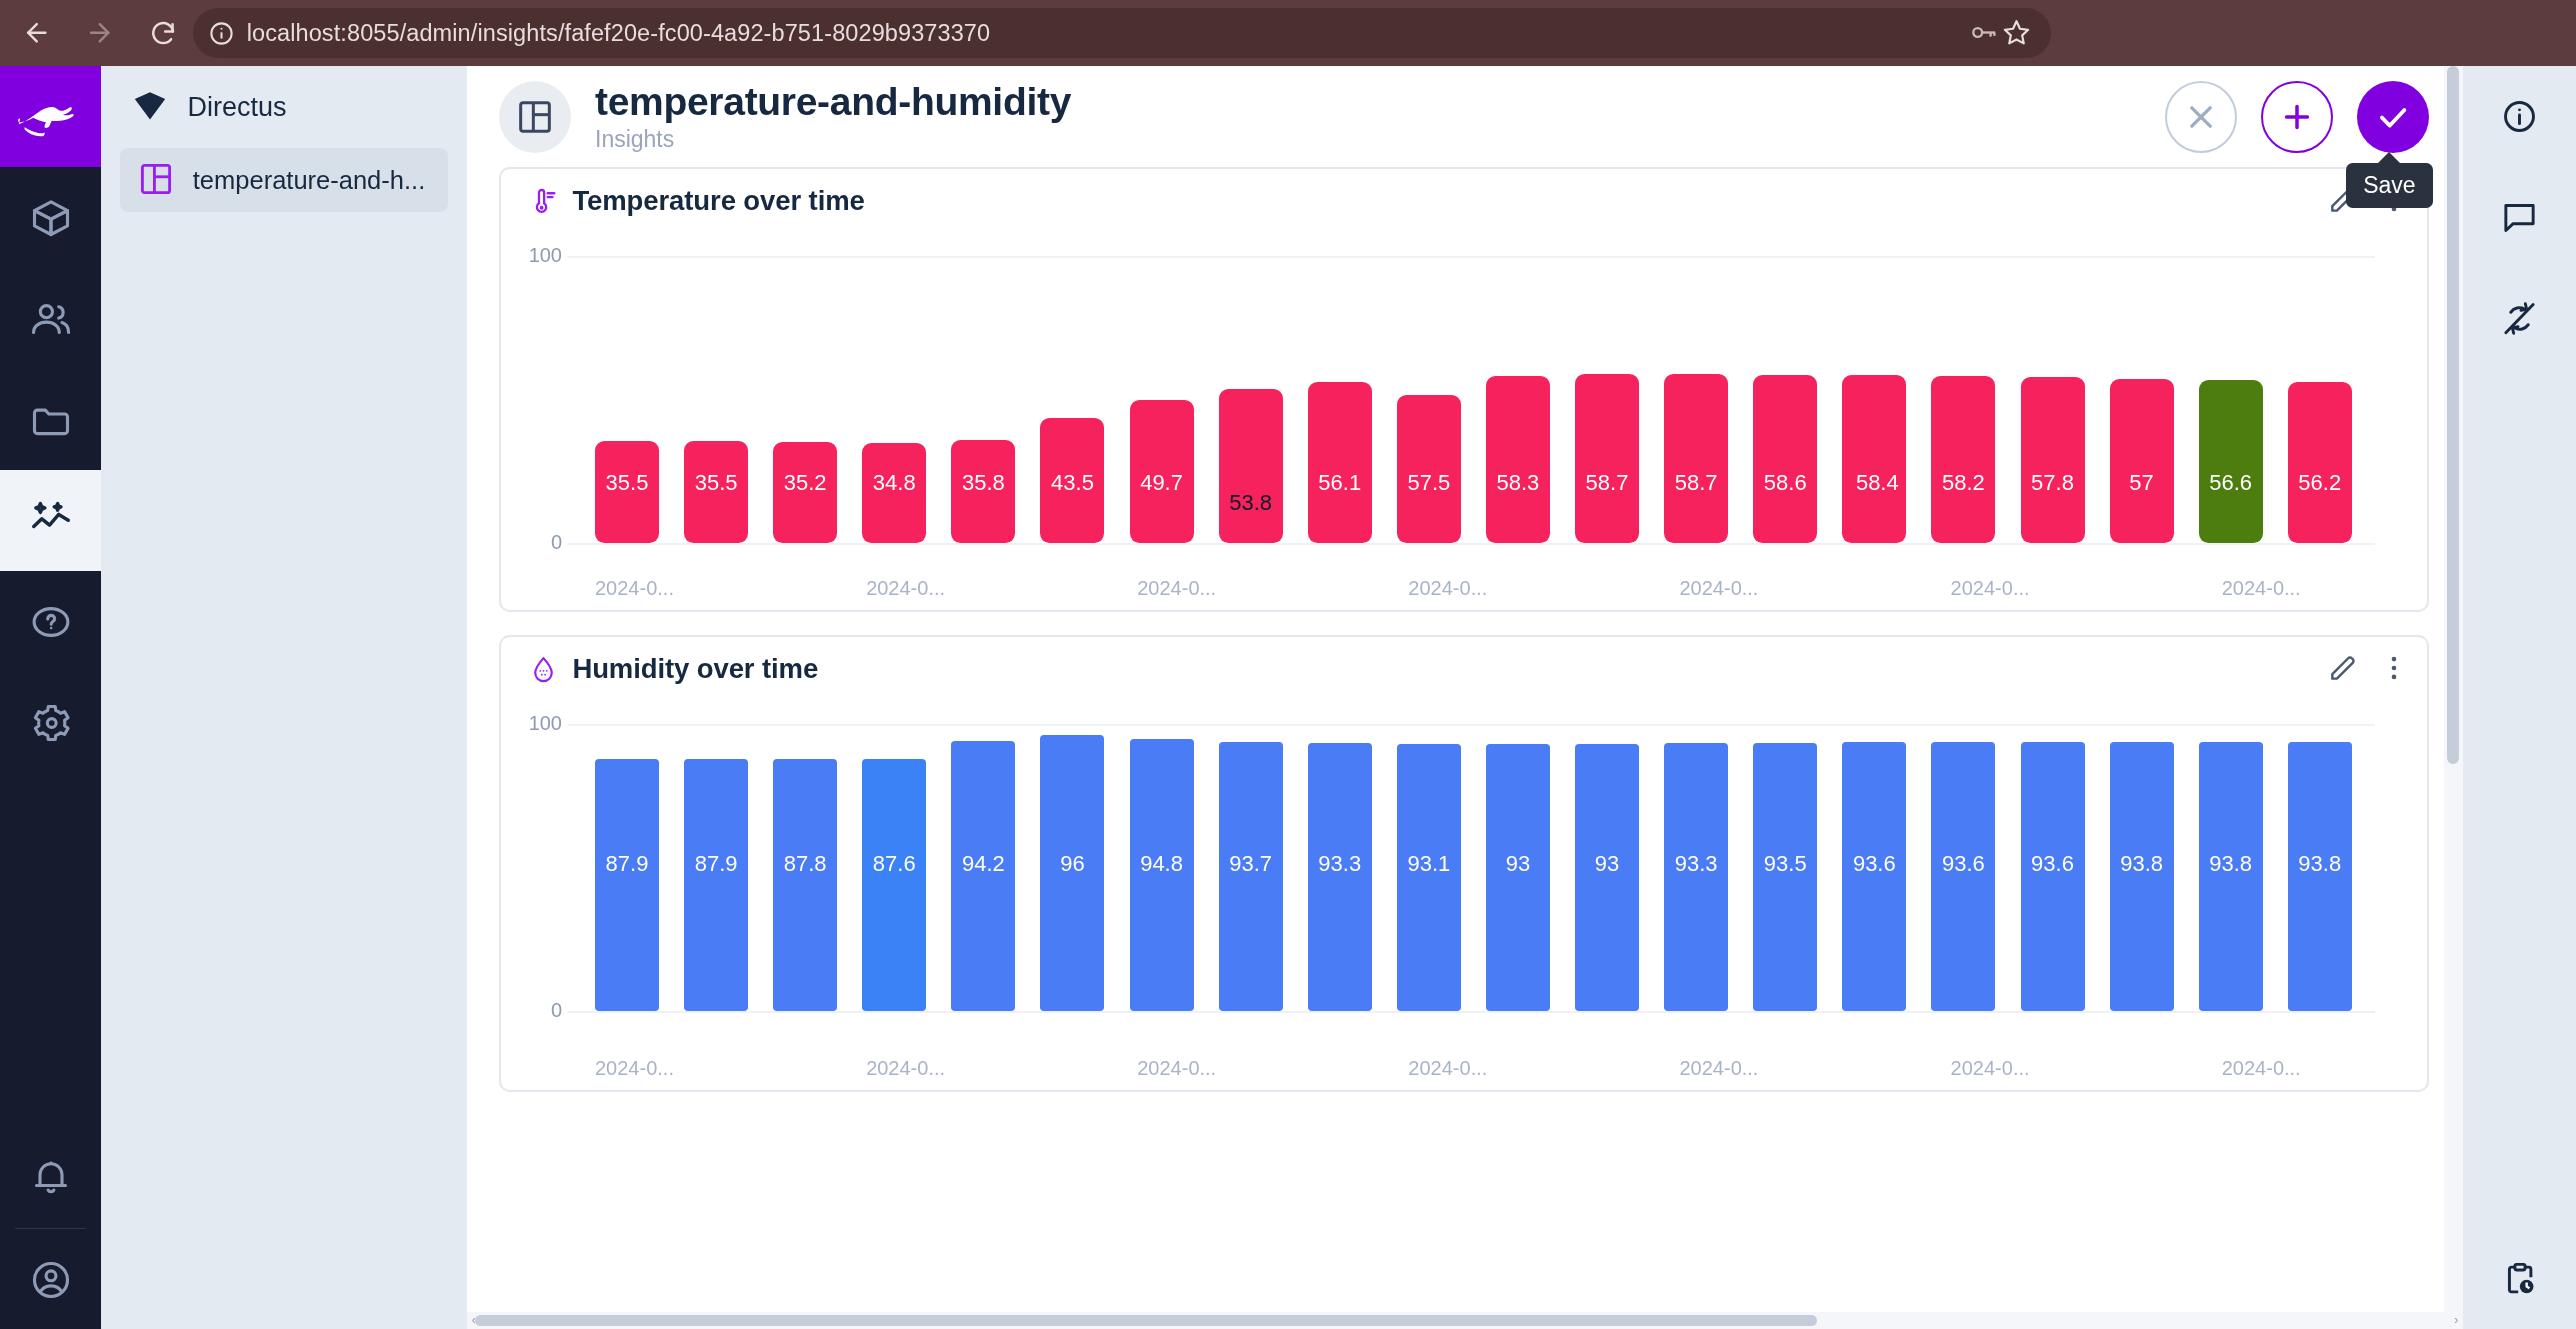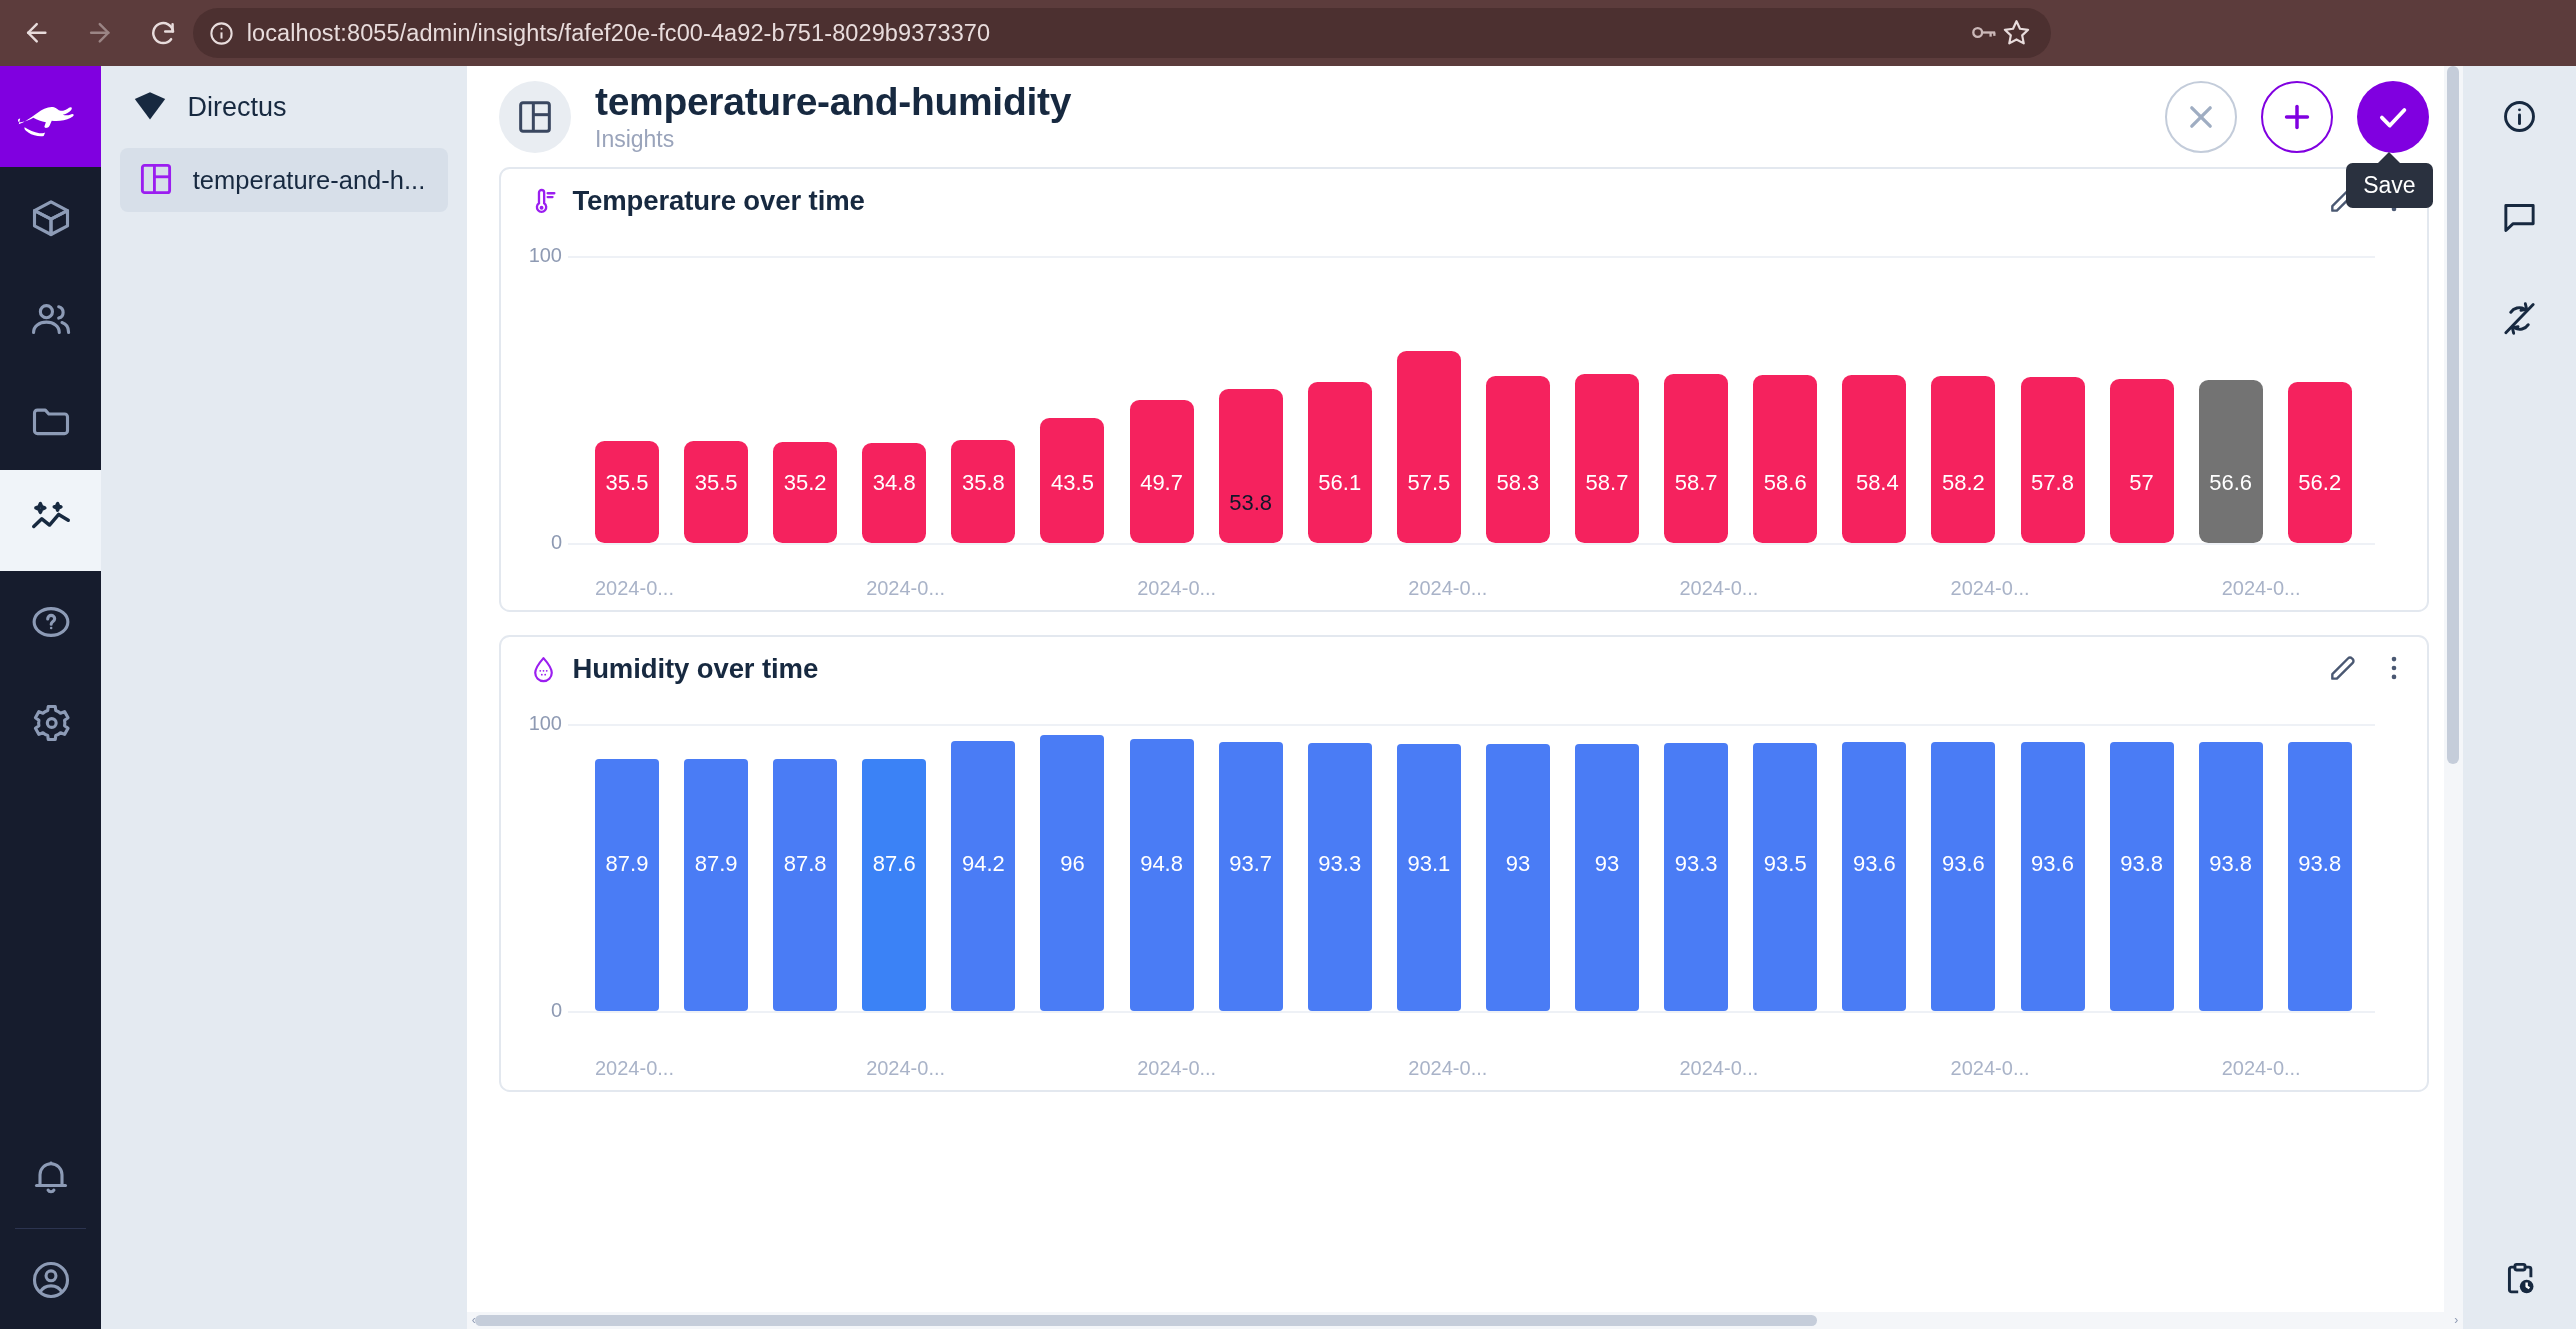--- a/index.html
+++ b/index.html
@@ -438,21 +438,21 @@
             </div>
             <div class="bar" style="width: 64px; height: 143px; background: rgb(245, 34, 94); border-radius: 9.4px; align-items: flex-end;">
               <span class="bar-value" style="color: rgb(255, 255, 255); margin-bottom: 47px;">49.7</span>
             </div>
             <div class="bar" style="width: 64px; height: 154px; background: rgb(245, 34, 94); border-radius: 9.4px; align-items: flex-end;">
               <span class="bar-value" style="color: #0f172a; margin-bottom: 27px; text-align: center;">53.8</span>
             </div>
             <div class="bar" style="width: 64px; height: 161px; background: rgb(245, 34, 94); border-radius: 9.4px; align-items: flex-end;">
               <span class="bar-value" style="color: rgb(255, 255, 255); margin-bottom: 47px;">56.1</span>
             </div>
-            <div class="bar" style="width: 64px; height: 192px; background: rgb(245, 34, 94); border-radius: 9.4px; align-items: flex-end;">
+            <div class="bar" style="width: 64px; height: 148px; background: rgb(245, 34, 94); border-radius: 9.4px; align-items: flex-end;">
               <span class="bar-value" style="color: rgb(255, 255, 255); margin-bottom: 47px;">57.5</span>
             </div>
             <div class="bar" style="width: 64px; height: 167px; background: rgb(245, 34, 94); border-radius: 9.4px; align-items: flex-end;">
               <span class="bar-value" style="color: rgb(255, 255, 255); margin-bottom: 47px;">58.3</span>
             </div>
             <div class="bar" style="width: 64px; height: 169px; background: rgb(245, 34, 94); border-radius: 9.4px; align-items: flex-end;">
               <span class="bar-value" style="color: rgb(255, 255, 255); margin-bottom: 47px;">58.7</span>
             </div>
             <div class="bar" style="width: 64px; height: 169px; background: rgb(245, 34, 94); border-radius: 9.4px; align-items: flex-end;">
               <span class="bar-value" style="color: rgb(255, 255, 255); margin-bottom: 47px;">58.7</span>
@@ -465,21 +465,21 @@
             </div>
             <div class="bar" style="width: 64px; height: 167px; background: rgb(245, 34, 94); border-radius: 9.4px; align-items: flex-end;">
               <span class="bar-value" style="color: rgb(255, 255, 255); margin-bottom: 47px;">58.2</span>
             </div>
             <div class="bar" style="width: 64px; height: 166px; background: rgb(245, 34, 94); border-radius: 9.4px; align-items: flex-end;">
               <span class="bar-value" style="color: rgb(255, 255, 255); margin-bottom: 47px;">57.8</span>
             </div>
             <div class="bar" style="width: 64px; height: 164px; background: rgb(245, 34, 94); border-radius: 9.4px; align-items: flex-end;">
               <span class="bar-value" style="color: rgb(255, 255, 255); margin-bottom: 47px;">57</span>
             </div>
-            <div class="bar" style="width: 64px; height: 163px; background: #737373; border-radius: 9.4px; align-items: flex-end;">
+            <div class="bar" style="width: 64px; height: 163px; background: #4d7c0f; border-radius: 9.4px; align-items: flex-end;">
               <span class="bar-value" style="color: rgb(255, 255, 255); margin-bottom: 47px;">56.6</span>
             </div>
             <div class="bar" style="width: 64px; height: 161px; background: rgb(245, 34, 94); border-radius: 9.4px; align-items: flex-end;">
               <span class="bar-value" style="color: rgb(255, 255, 255); margin-bottom: 47px;">56.2</span>
             </div>
           </div>
         </div>
     </div>
     <div class="x-axis" id="temp-x-axis">
         <div class="x-tick" style="left: 0%;">2024-0...</div>

